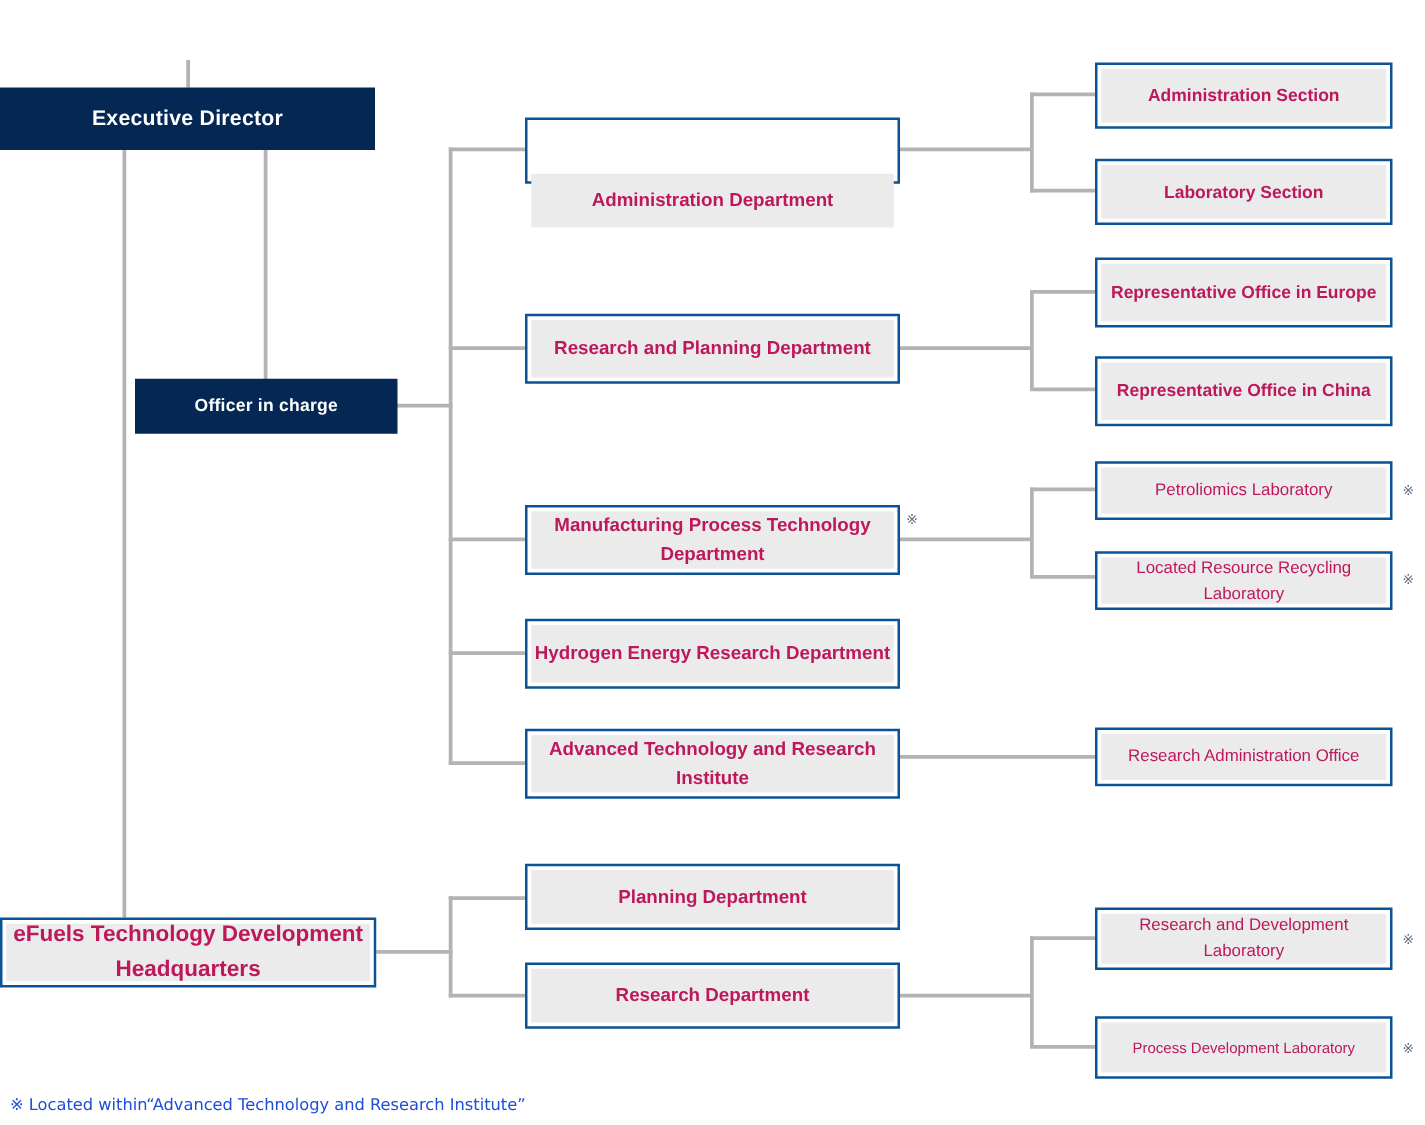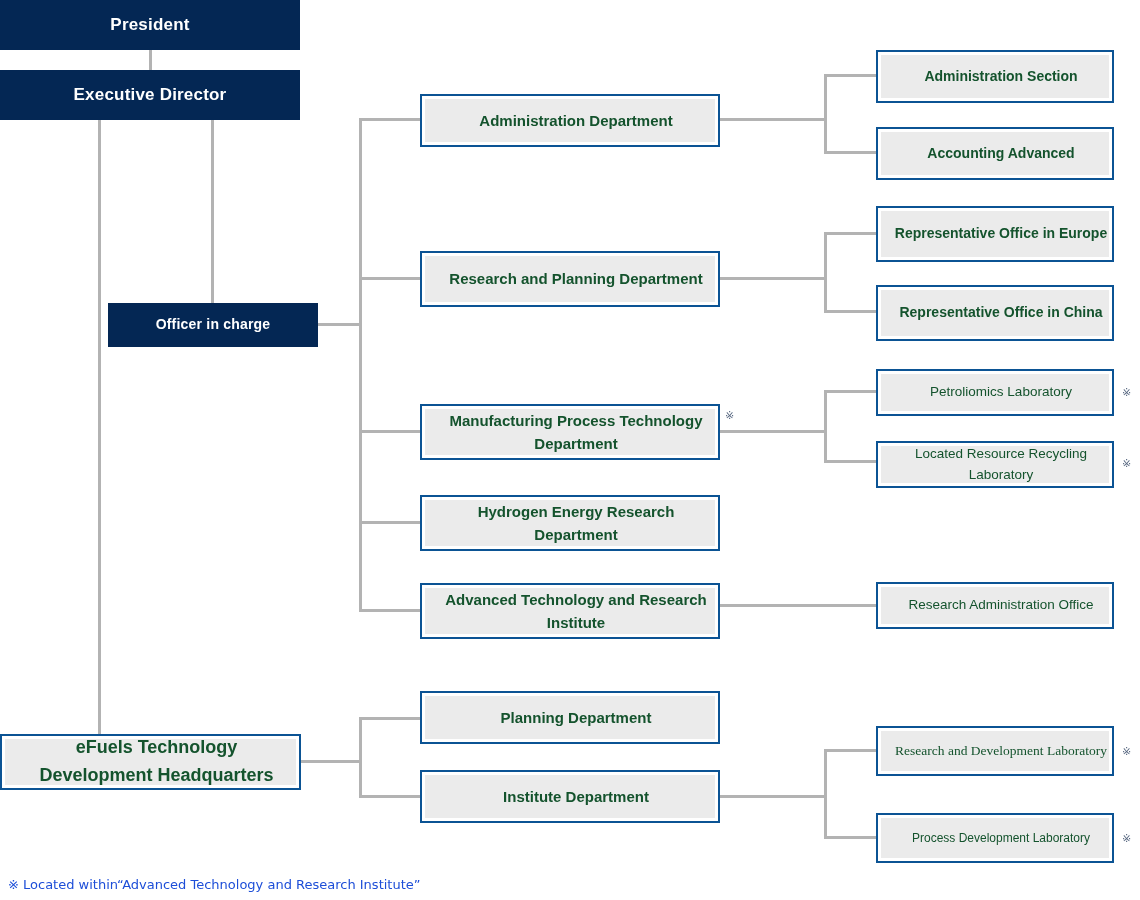--- a/index.html
+++ b/index.html
@@ -44,28 +44,27 @@
   
   .node-box {
     position: absolute;
     border: 2px solid #0b5394;
     background: #ffffff;
     padding: 3px;
   }
   .node-box > .inner {
     width: 100%; height: 100%;
     background: #ebebeb;
-    color: #14532d;
+    color: #be185d;
     display: flex;
     align-items: center;
     justify-content: center;
     text-align: center;
     line-height: 1.55;
     font-weight: bold;
-    padding-left: 12px;
   }
   .node-box.plain > .inner { font-weight: normal; }
 
   
   .mark {
     position: absolute;
     color: #5b6b84;
     font-size: 11px;
     line-height: 1;
     font-family: "DejaVu Sans", sans-serif;
@@ -123,40 +122,37 @@
   <div class="line h" style="left:300px; top:760px; width:62px;"></div>
   <div class="line v" style="left:359px; top:717px; height:81px;"></div>
   <div class="line h" style="left:359px; top:717px; width:62px;"></div>
   <div class="line h" style="left:359px; top:795px; width:62px;"></div>
 
   <div class="line h" style="left:720px; top:795px; width:106px;"></div>
   <div class="line v" style="left:824px; top:749px; height:88px;"></div>
   <div class="line h" style="left:824px; top:749px; width:53px;"></div>
   <div class="line h" style="left:824px; top:836px; width:53px;"></div>
 
-  <div class="node-dark" style="left:0px; top:0px; width:300px; height:50px; font-size:17px;">
-    <span>President</span>
-  </div>
 
   <div class="node-dark" style="left:0px; top:70px; width:300px; height:50px; font-size:17px;">
     <span>Executive Director</span>
   </div>
 
   <div class="node-dark" style="left:108px; top:303px; width:210px; height:44px; font-size:14px;">
     <span>Officer in charge</span>
   </div>
 
   <div class="node-box" style="left:0px; top:734px; width:301px; height:56px;">
     <div class="inner" style="font-size:18px;">
       <span>eFuels Technology Development Headquarters</span>
     </div>
   </div>
 
   <div class="node-box" style="left:420px; top:94px; width:300px; height:53px;">
-    <div class="inner" style="font-size:15px;">
+    <div class="inner" style="font-size:15px;margin-top:40px;">
       <span>Administration Department</span>
     </div>
   </div>
 
   <div class="node-box" style="left:420px; top:251px; width:300px; height:56px;">
     <div class="inner" style="font-size:15px;">
       <span>Research and Planning Department</span>
     </div>
   </div>
 
@@ -180,33 +176,33 @@
   </div>
 
   <div class="node-box" style="left:420px; top:691px; width:300px; height:53px;">
     <div class="inner" style="font-size:15px;">
       <span>Planning Department</span>
     </div>
   </div>
 
   <div class="node-box" style="left:420px; top:770px; width:300px; height:53px;">
     <div class="inner" style="font-size:15px;">
-      <span>Institute Department</span>
+      <span>Research Department</span>
     </div>
   </div>
 
   <div class="node-box" style="left:876px; top:50px; width:238px; height:53px;">
     <div class="inner" style="font-size:14px;">
       <span>Administration Section</span>
     </div>
   </div>
 
   <div class="node-box" style="left:876px; top:127px; width:238px; height:53px;">
     <div class="inner" style="font-size:14px;">
-      <span>Accounting Advanced</span>
+      <span>Laboratory Section</span>
     </div>
   </div>
 
   <div class="node-box" style="left:876px; top:206px; width:238px; height:56px;">
     <div class="inner" style="font-size:14px;">
       <span>Representative Office in Europe</span>
     </div>
   </div>
 
   <div class="node-box plain" style="left:876px; top:369px; width:238px; height:47px;">
@@ -228,21 +224,21 @@
     </div>
   </div>
   <div class="mark" style="left:1122px; top:458px;">※</div>
 
   <div class="node-box plain" style="left:876px; top:582px; width:238px; height:47px;">
     <div class="inner" style="font-size:13.5px;">
       <span>Research Administration Office</span>
     </div>
   </div>
 
-  <div class="node-box plain" style="left:876px; top:726px; width:238px; height:50px;font-family:Liberation Serif, serif;">
+  <div class="node-box plain" style="left:876px; top:726px; width:238px; height:50px;">
     <div class="inner" style="font-size:13.5px;">
       <span>Research and Development Laboratory</span>
     </div>
   </div>
   <div class="mark" style="left:1122px; top:746px;">※</div>
 
   <div class="node-box plain" style="left:876px; top:813px; width:238px; height:50px;">
     <div class="inner" style="font-size:12px;">
       <span>Process Development Laboratory</span>
     </div>

